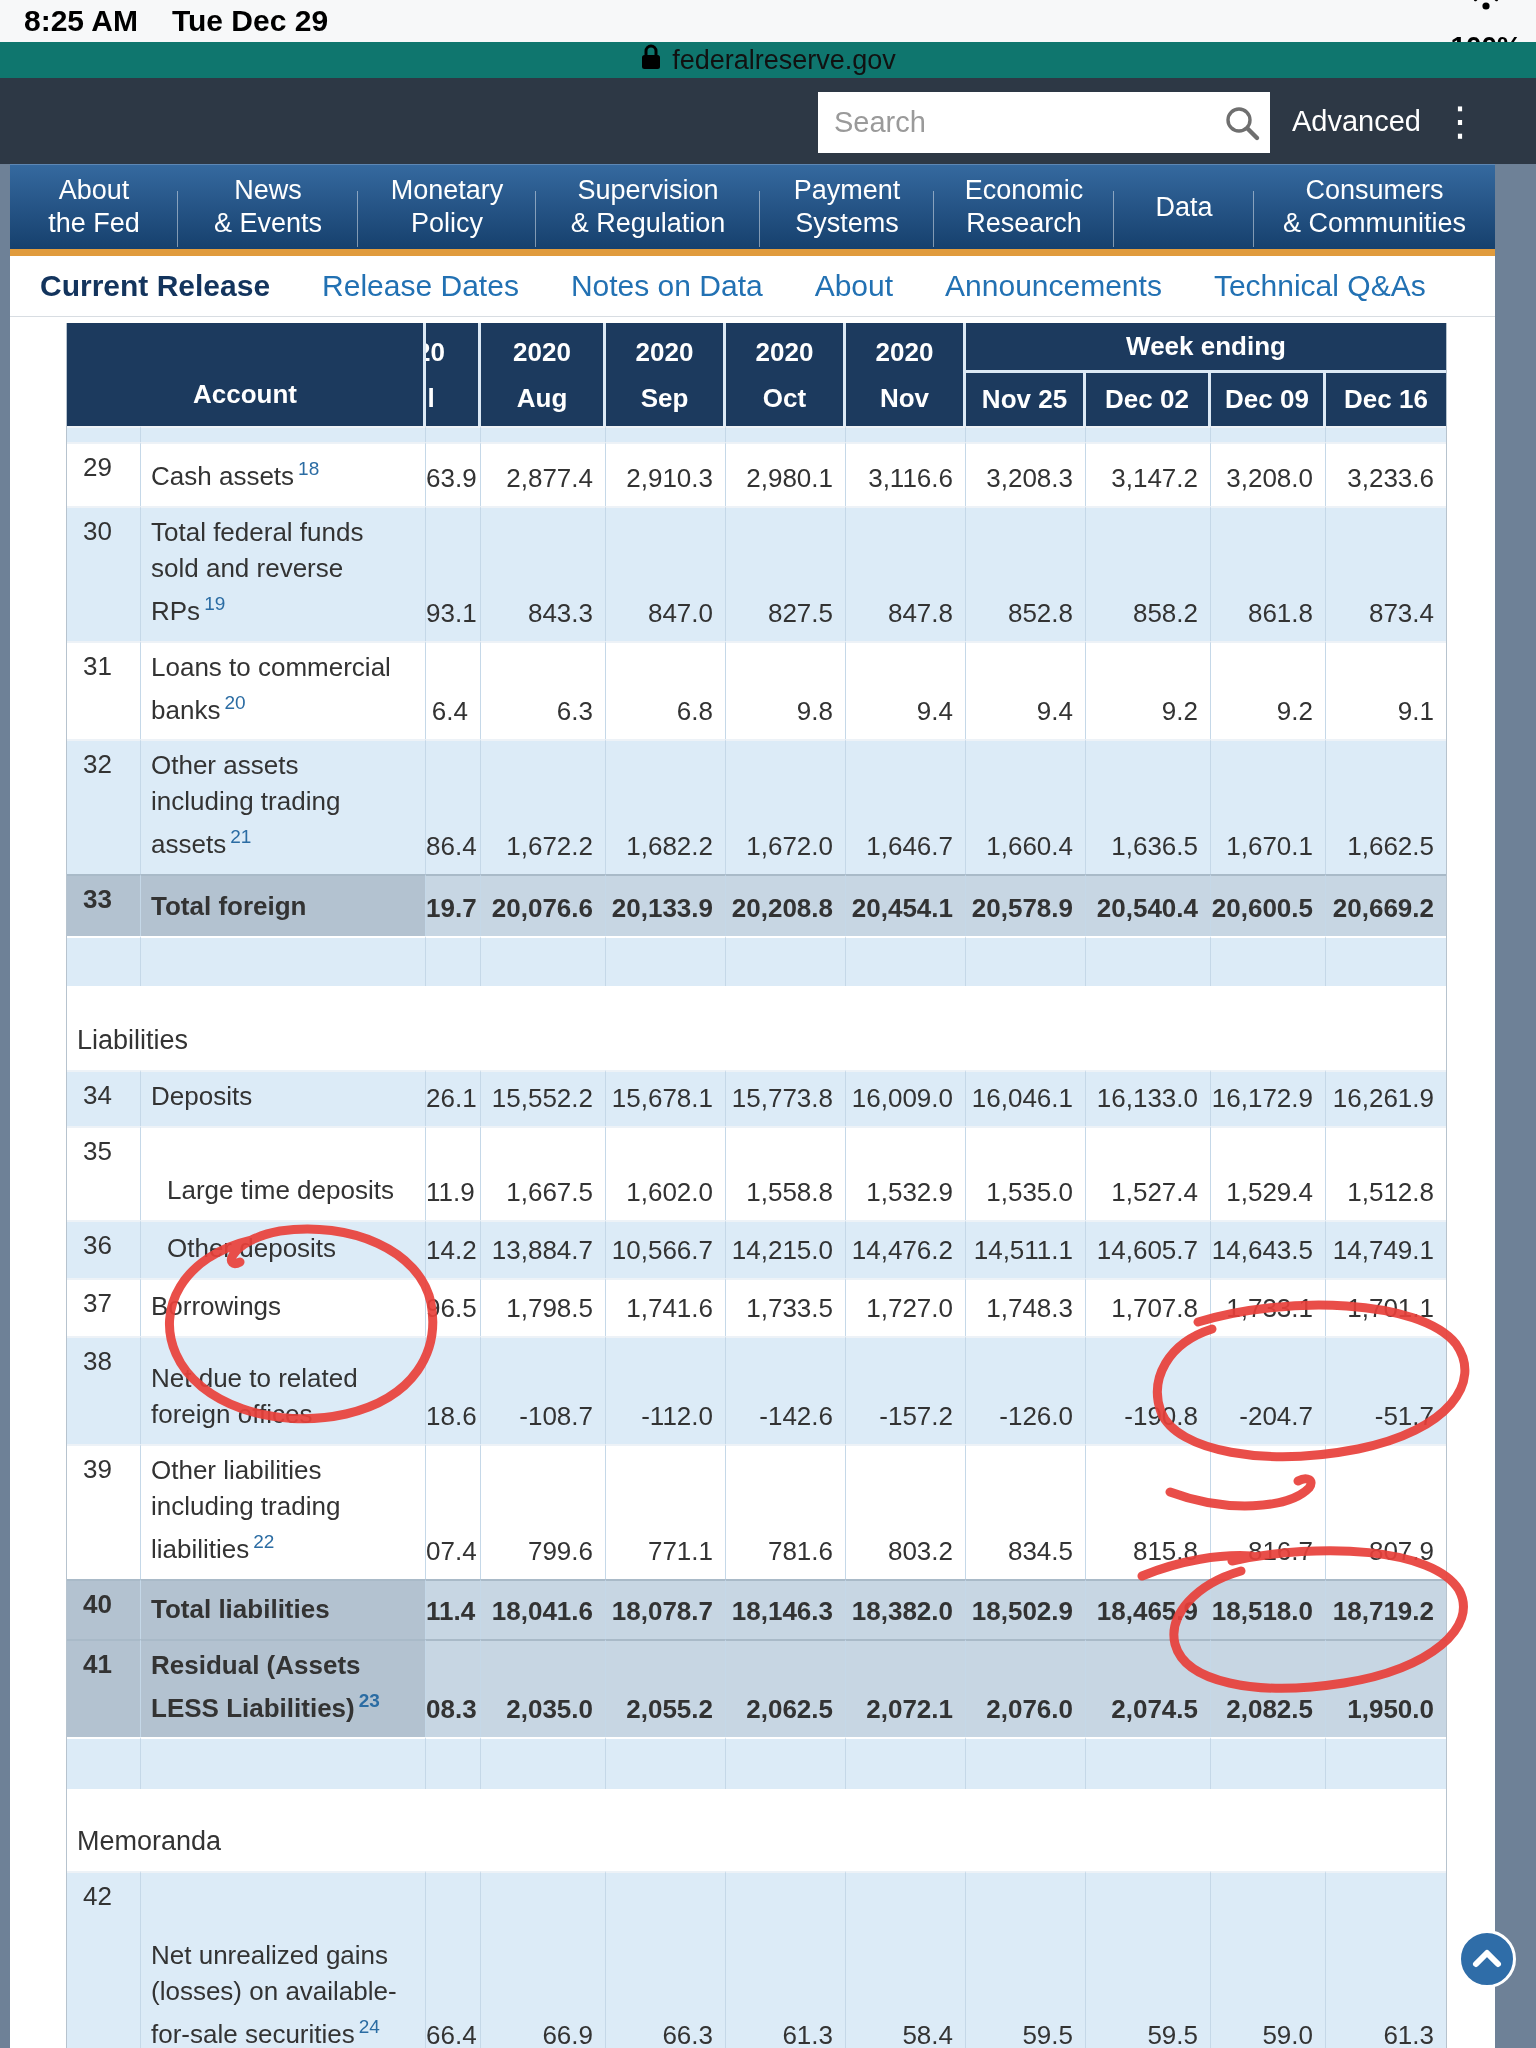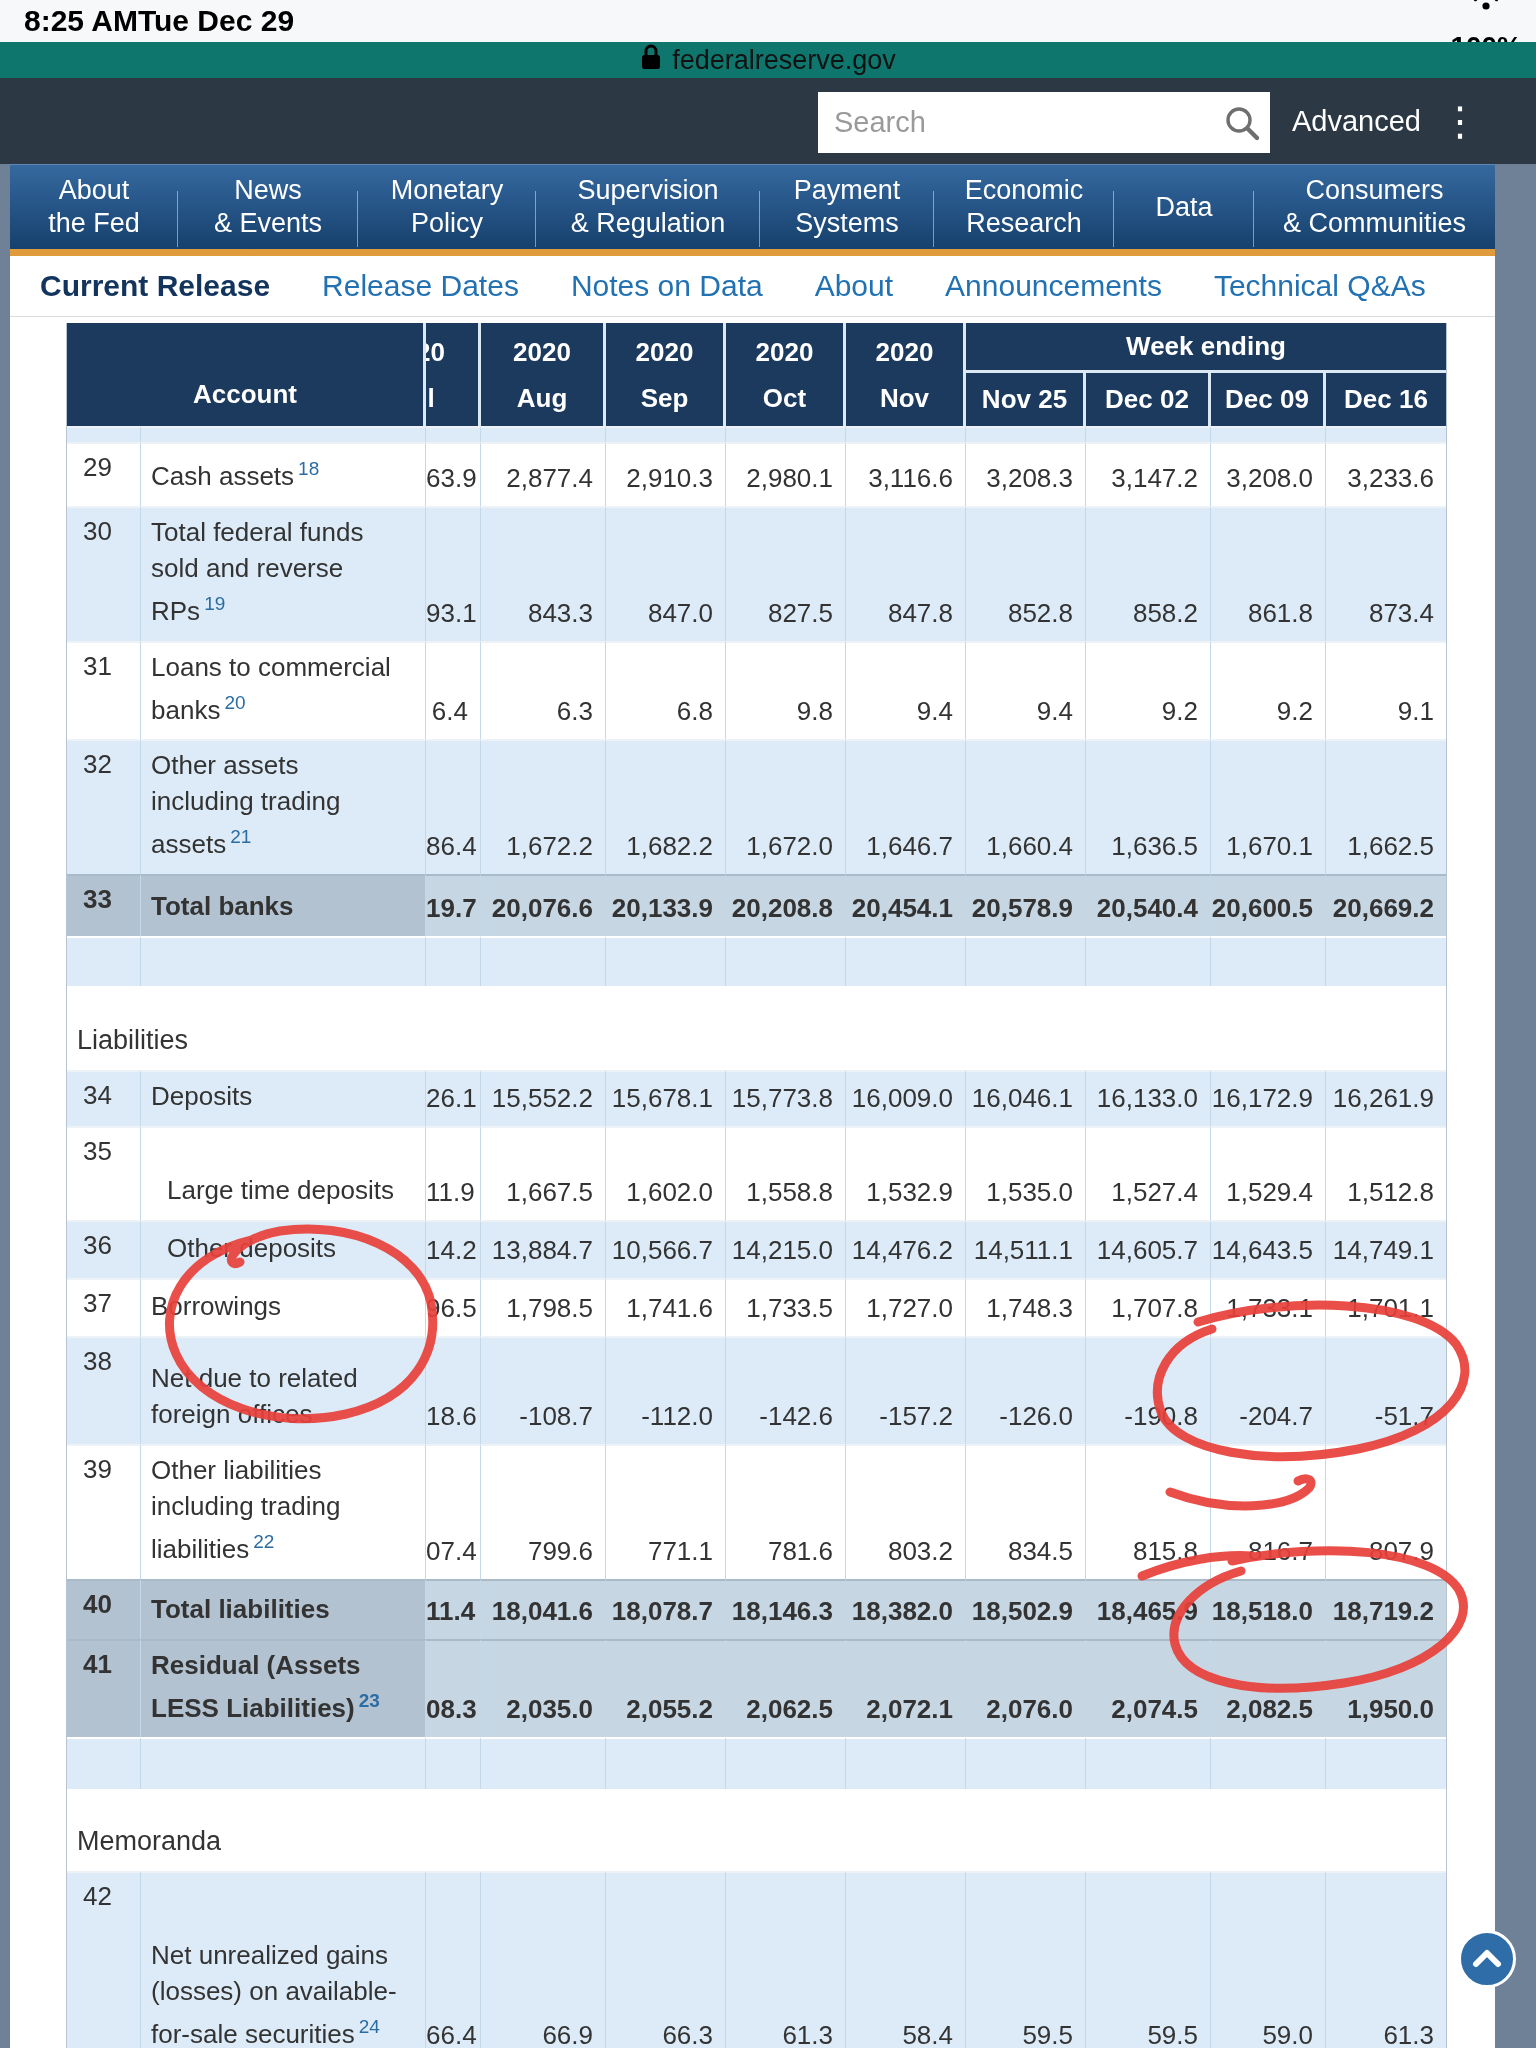--- a/index.html
+++ b/index.html
@@ -1,21 +1,21 @@
 <!DOCTYPE html>
 <html><head>
 <meta charset="utf-8">
 <style>
   html,body{margin:0;padding:0;background:#888;}
   .screen{position:relative;width:1536px;height:2048px;background:#fff;overflow:hidden;
           font-family:"Liberation Sans",sans-serif;-webkit-font-smoothing:antialiased;}
   
   .statusbar{position:absolute;top:0;left:0;width:1536px;height:42px;background:#f7f8f9;
              display:flex;align-items:center;justify-content:space-between;color:#000;}
-  .sb-left{display:flex;padding-left:24px;font-size:30px;font-weight:600;}
+  .sb-left{display:flex;gap:34px;padding-left:24px;font-size:30px;font-weight:600;}
   .sb-right{display:flex;align-items:center;gap:12px;padding-right:14px;font-size:28px;font-weight:600;flex-direction:column;}
   
   .urlbar{position:absolute;top:42px;left:0;width:1536px;height:36px;background:#0f766e;
           display:flex;align-items:center;justify-content:center;gap:10px;font-size:27px;color:#111;}
   
   .band{position:absolute;top:78px;left:0;width:1536px;height:86px;background:#2d3845;}
   .searchbox{position:absolute;left:818px;top:14px;width:452px;height:61px;background:#fff;
              display:flex;align-items:center;}
   .searchbox input{border:none;outline:none;flex:1;font-size:29px;color:#333;padding:0 0 0 16px;
                    font-family:"Liberation Sans",sans-serif;background:transparent;}
@@ -311,21 +311,21 @@
                 <td class="val">1,682.2</td>
                 <td class="val">1,672.0</td>
                 <td class="val">1,646.7</td>
                 <td class="val">1,660.4</td>
                 <td class="val">1,636.5</td>
                 <td class="val">1,670.1</td>
                 <td class="val">1,662.5</td>
               </tr>
               <tr class="r-total" style="height: 62px;">
                 <td class="num">33</td>
-                <td class="label"><span class="lbl">Total banks</span></td>
+                <td class="label"><span class="lbl">Total foreign</span></td>
                 <td class="val">19.7</td>
                 <td class="val">20,076.6</td>
                 <td class="val">20,133.9</td>
                 <td class="val">20,208.8</td>
                 <td class="val">20,454.1</td>
                 <td class="val">20,578.9</td>
                 <td class="val">20,540.4</td>
                 <td class="val">20,600.5</td>
                 <td class="val">20,669.2</td>
               </tr>

